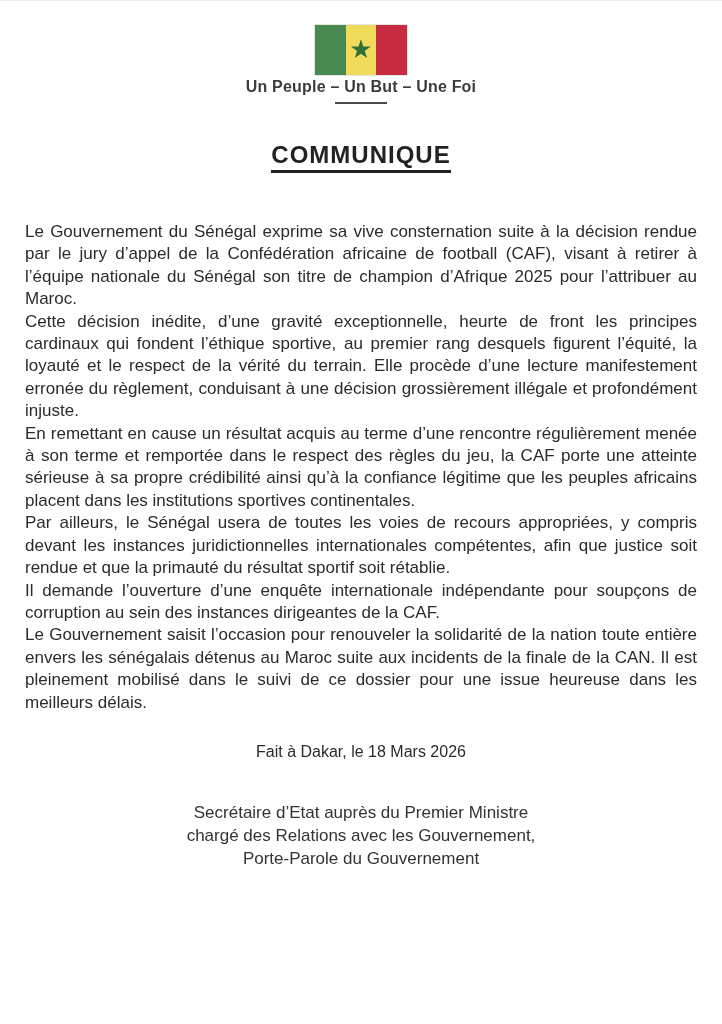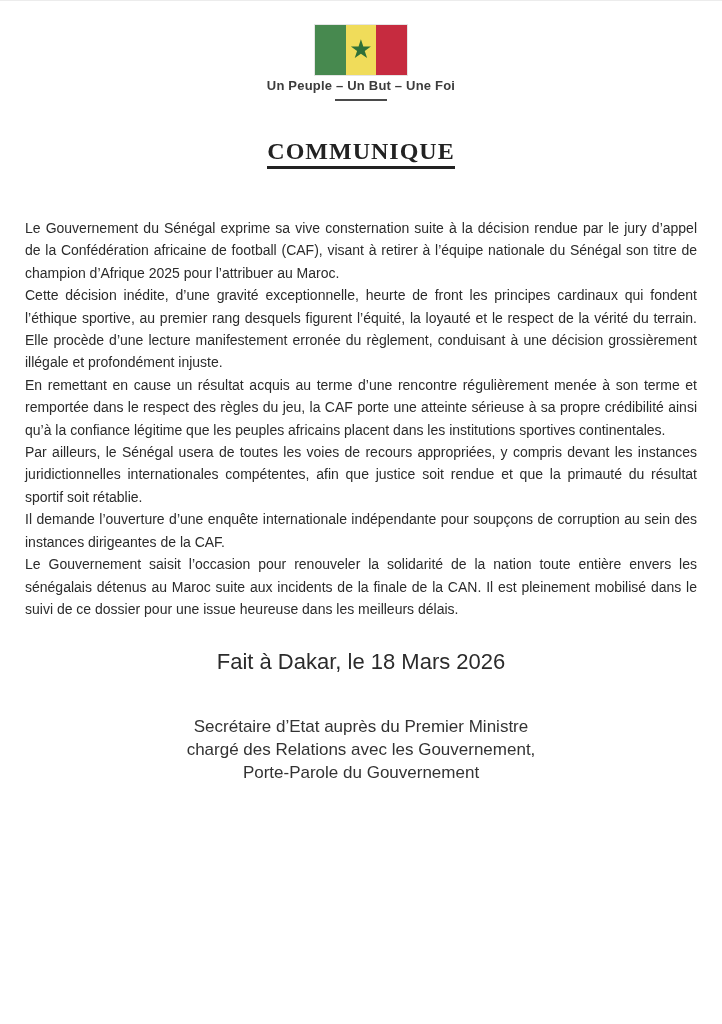--- a/index.html
+++ b/index.html
@@ -33,52 +33,51 @@
   .republic {
     margin-top: 9px;
     font-family: "Liberation Serif", serif;
     font-weight: bold;
     font-size: 20px;
     letter-spacing: 0.6px;
     color: #1d1d1d;
   }
   .motto {
     margin-top: 3px;
-    font-size: 13px;
+    font-size: 16px;
     font-weight: bold;
     color: #3c3c3c;
     letter-spacing: 0.2px;
   }
   .motto-rule {
     width: 52px; height: 2px;
     background: #4a4a4a;
     margin: 6px auto 0 auto;
   }
   .title-wrap { text-align: center; margin-top: 37px; }
   .title {
     display: inline-block;
     font-size: 24px;
     font-weight: bold;
     letter-spacing: 1px;
     color: #222222;
     border-bottom: 3px solid #222222;
     padding-bottom: 1px;
-    font-family: Liberation Serif, serif;
   }
   .body-text {
     margin: 48px 25px 16px 25px;
     text-align: justify;
-    font-size: 14px;
+    font-size: 17px;
     line-height: 22.4px;
   }
   .body-text p { margin: 0; }
   .dateline {
     margin-top: 29px;
     text-align: center;
-    font-size: 22px;
+    font-size: 16px;
   }
   .signature {
     margin-top: 40px;
     text-align: center;
     font-size: 17px;
     line-height: 23px;
     color: #333333;
   }
 </style>
 </head>

